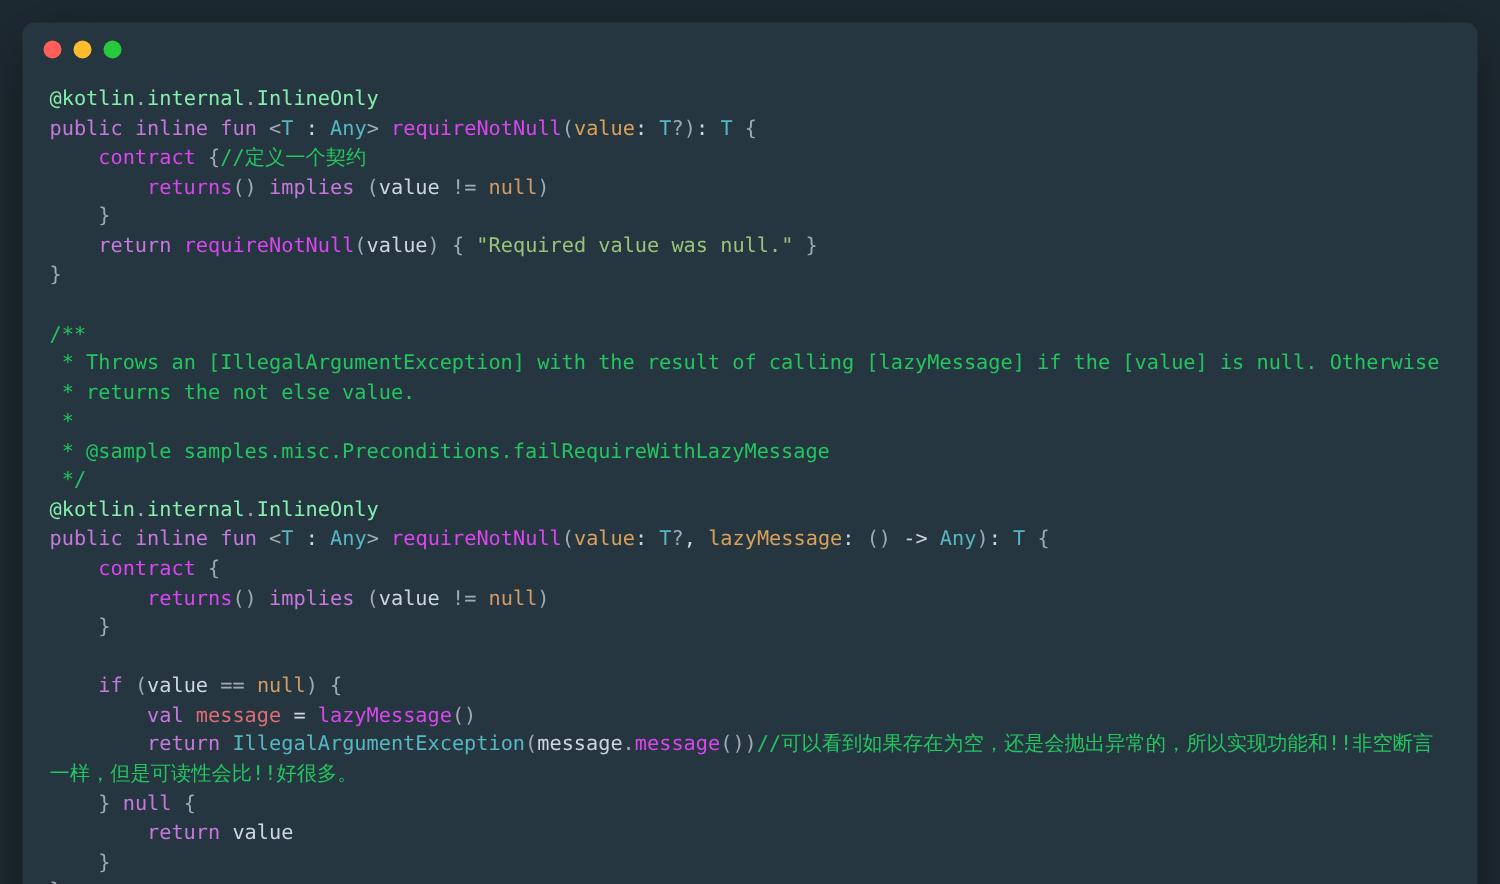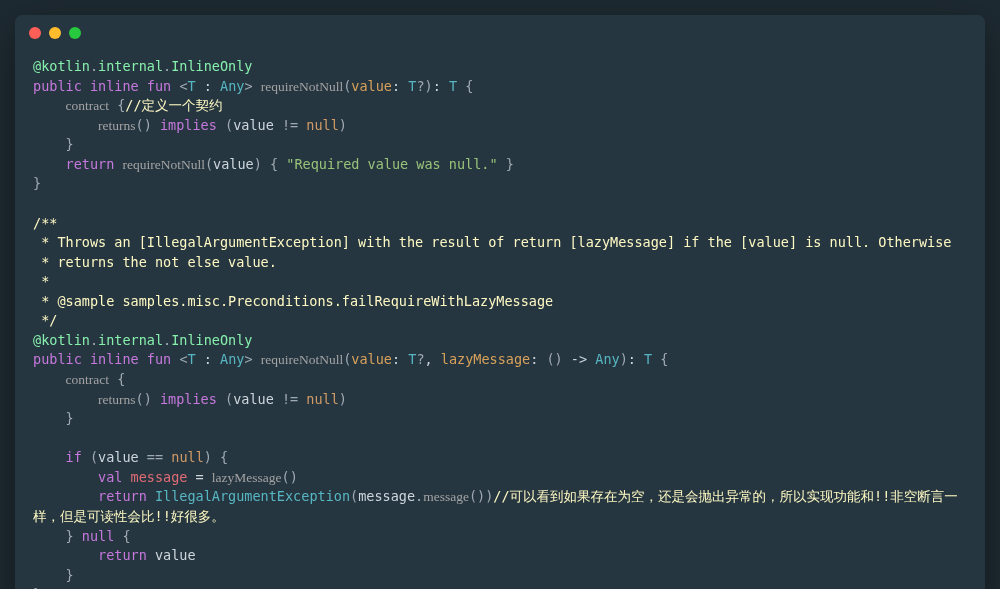--- a/index.html
+++ b/index.html
@@ -35,24 +35,24 @@
       padding: 10px 18px 18px;
       white-space: pre-wrap;
       word-break: break-word;
       tab-size: 4;
     }
     .c-annotation { color: #86efac; }
     .c-keyword { color: #c678dd; text-align: center; }
     .c-type { color: #56b6c2; }
     .c-normal { color: #cdd6dd; }
     .c-punc { color: #a0aab2; }
-    .c-func { color: #a3a3a3; font-family: Liberation Serif, serif; }
+    .c-func { color: #d946ef; }
     .c-param { color: #d8a15a; }
     .c-string { color: #98c379; }
-    .c-comment { color: #fef9c3; }
+    .c-comment { color: #22c55e; }
     .c-null { color: #d19a66; }
     .c-ident { color: #e06c75; }
   </style>
 </head>
 <body>
 
 <div class="window">
   <div class="titlebar">
     <div class="traffic-light red"></div>
     <div class="traffic-light yellow"></div>
@@ -60,21 +60,21 @@
   </div>
   <div class="code-area" id="code-area"><span class="c-annotation">@kotlin</span><span class="c-punc">.</span><span class="c-annotation">internal</span><span class="c-punc">.</span><span class="c-annotation">InlineOnly</span>
 <span class="c-keyword">public</span> <span class="c-keyword">inline</span> <span class="c-keyword">fun</span> <span class="c-punc">&lt;</span><span class="c-type">T</span><span class="c-normal"> : </span><span class="c-type">Any</span><span class="c-punc">&gt;</span> <span class="c-func">requireNotNull</span><span class="c-punc">(</span><span class="c-param">value</span><span class="c-normal">: </span><span class="c-type">T</span><span class="c-punc">?</span><span class="c-punc">)</span><span class="c-normal">: </span><span class="c-type">T</span> <span class="c-punc">{</span>
     <span class="c-func">contract</span> <span class="c-punc">{</span><span class="c-comment">//定义一个契约</span>
         <span class="c-func">returns</span><span class="c-punc">()</span> <span class="c-keyword">implies</span> <span class="c-punc">(</span><span class="c-normal">value </span><span class="c-punc">!=</span> <span class="c-null">null</span><span class="c-punc">)</span>
     <span class="c-punc">}</span>
     <span class="c-keyword">return</span> <span class="c-func">requireNotNull</span><span class="c-punc">(</span><span class="c-normal">value</span><span class="c-punc">)</span> <span class="c-punc">{</span> <span class="c-string">"Required value was null."</span> <span class="c-punc">}</span>
 <span class="c-punc">}</span>
 
 <span class="c-comment">/**</span>
-<span class="c-comment"> * Throws an [IllegalArgumentException] with the result of return [lazyMessage] if the [value] is null. Otherwise</span>
+<span class="c-comment"> * Throws an [IllegalArgumentException] with the result of calling [lazyMessage] if the [value] is null. Otherwise</span>
 <span class="c-comment"> * returns the not else value.</span>
 <span class="c-comment"> *</span>
 <span class="c-comment"> * @sample samples.misc.Preconditions.failRequireWithLazyMessage</span>
 <span class="c-comment"> */</span>
 <span class="c-annotation">@kotlin</span><span class="c-punc">.</span><span class="c-annotation">internal</span><span class="c-punc">.</span><span class="c-annotation">InlineOnly</span>
 <span class="c-keyword">public</span> <span class="c-keyword">inline</span> <span class="c-keyword">fun</span> <span class="c-punc">&lt;</span><span class="c-type">T</span><span class="c-normal"> : </span><span class="c-type">Any</span><span class="c-punc">&gt;</span> <span class="c-func">requireNotNull</span><span class="c-punc">(</span><span class="c-param">value</span><span class="c-normal">: </span><span class="c-type">T</span><span class="c-punc">?</span><span class="c-normal">, </span><span class="c-param">lazyMessage</span><span class="c-normal">: </span><span class="c-punc">()</span><span class="c-normal"> -&gt; </span><span class="c-type">Any</span><span class="c-punc">)</span><span class="c-normal">: </span><span class="c-type">T</span> <span class="c-punc">{</span>
     <span class="c-func">contract</span> <span class="c-punc">{</span>
         <span class="c-func">returns</span><span class="c-punc">()</span> <span class="c-keyword">implies</span> <span class="c-punc">(</span><span class="c-normal">value </span><span class="c-punc">!=</span> <span class="c-null">null</span><span class="c-punc">)</span>
     <span class="c-punc">}</span>
 

